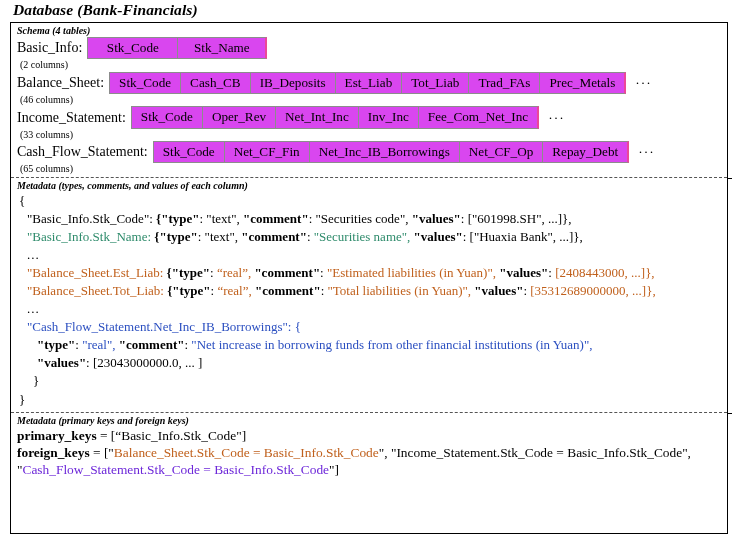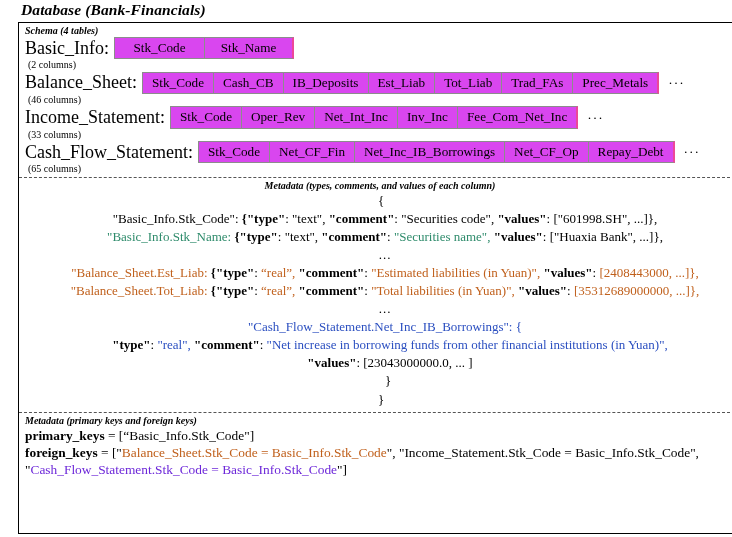--- a/index.html
+++ b/index.html
@@ -7,21 +7,21 @@
     margin: 0; padding: 0;
     background: #ffffff;
   }
   body {
     width: 732px; height: 537px;
     font-family: "Liberation Serif", "DejaVu Serif", serif;
     color: #000000;
     overflow: hidden;
   }
 
-  .page { position: relative; width: 584px; height: 537px; margin-left: 8px; }
+  .page { position: relative; width: 584px; height: 537px; }
 
   
   .db-title {
     position: absolute;
     left: 13px; top: 1px;
     font-size: 15.5px;
     font-weight: bold;
     font-style: italic;
     letter-spacing: .1px;
     white-space: nowrap;
@@ -63,21 +63,21 @@
   .schema { padding: 1px 0 2px 0; }
 
   .tbl-row {
     display: flex;
     align-items: center;
     margin-left: 6px;
     margin-top: 1px;
     white-space: nowrap;
   }
   .tbl-name {
-    font-size: 18px;
+    font-size: 14px;
     margin-right: 5px;
     flex: 0 0 auto;
     text-align: center;
   }
   .cols {
     display: flex;
     flex: 0 0 auto;
   }
   .col-chip {
     background: #d946ef;
@@ -96,21 +96,21 @@
     letter-spacing: 1px;
     color: #000;
   }
   .colcount {
     font-size: 10px;
     margin-left: 9px;
     line-height: 1.15;
   }
 
   
-  .meta { padding: 1px 0 3px 0; text-align: center; }
+  .meta { padding: 1px 0 3px 0; }
   .code {
     font-size: 13px;
     line-height: 1.39;
     margin-left: 8px;
     white-space: nowrap;
   }
   .code.ind1 { margin-left: 16px; }
   .code.ind2 { margin-left: 26px; }
   .code.ind3 { margin-left: 22px; }
   .b { font-weight: bold; }

